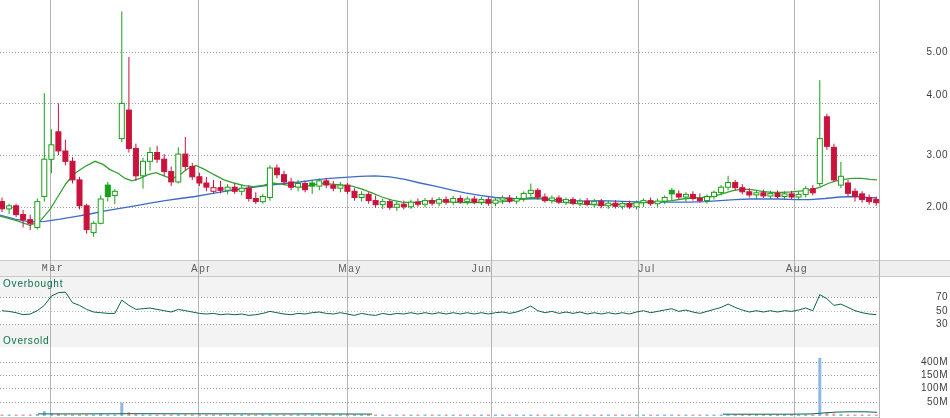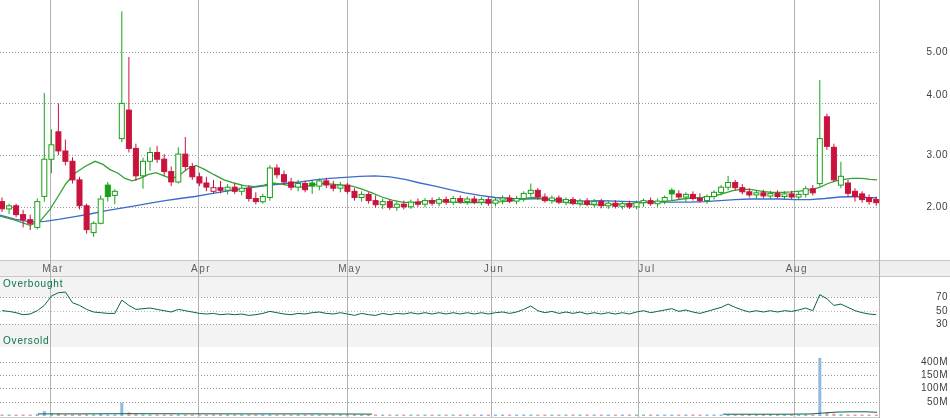--- a/index.html
+++ b/index.html
@@ -440,20 +440,20 @@
       <div class="axlbl" style="top: 89px;">4.00</div>
       <div class="axlbl" style="top: 149.1px;">3.00</div>
       <div class="axlbl" style="top: 200.8px;">2.00</div>
       <div class="axlbl" style="top: 291.4px;">70</div>
       <div class="axlbl" style="top: 304.7px;">50</div>
       <div class="axlbl" style="top: 318px;">30</div>
       <div class="axlbl" style="top: 355.66px;">400M</div>
       <div class="axlbl" style="top: 368.995px;">150M</div>
       <div class="axlbl" style="top: 382.33px;">100M</div>
       <div class="axlbl" style="top: 395.665px;">50M</div>
-      <div class="monthlbl" style="left: 53px;">Mar</div>
+      <div class="monthlbl" style="left: 53px; font-family: Liberation Mono, monospace;">Mar</div>
       <div class="monthlbl" style="left: 201px;">Apr</div>
       <div class="monthlbl" style="left: 350px;">May</div>
-      <div class="monthlbl" style="left: 494px; text-align: right;">Jun</div>
+      <div class="monthlbl" style="left: 482px; text-align: right;">Jun</div>
       <div class="monthlbl" style="left: 619px; margin-left: 28px;">Jul</div>
       <div class="monthlbl" style="left: 797px;">Aug</div>
     </div>
 </div>
 
 </body></html>

